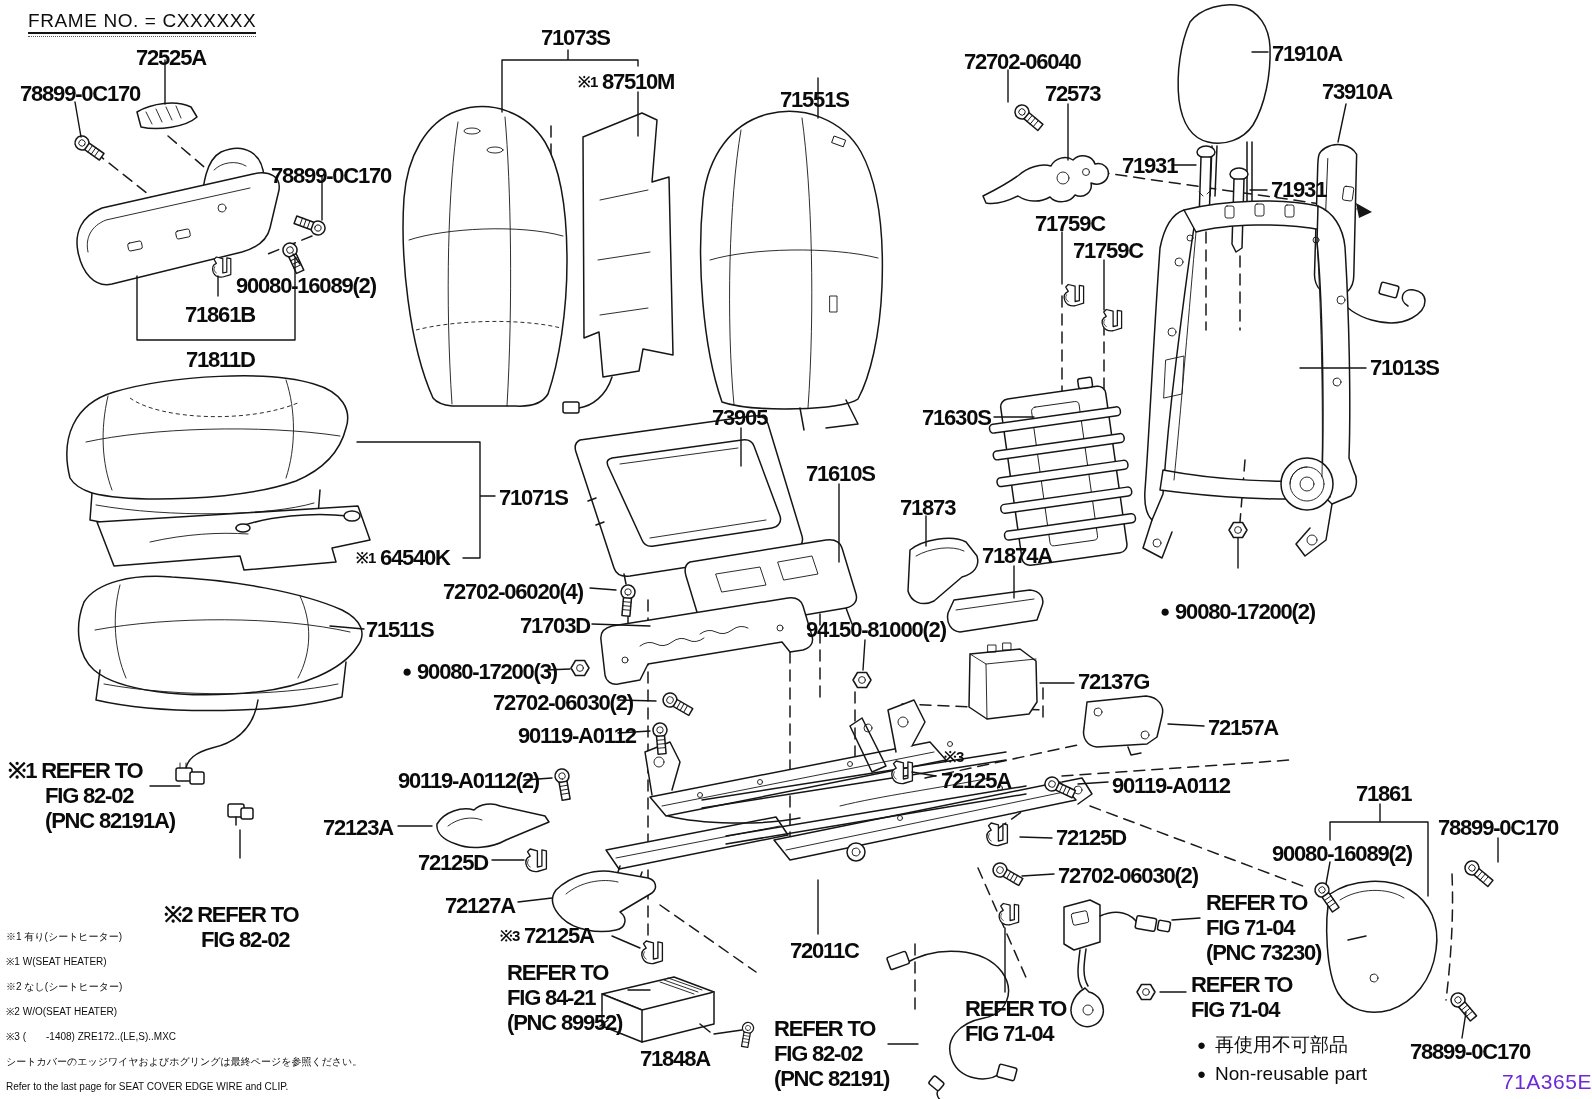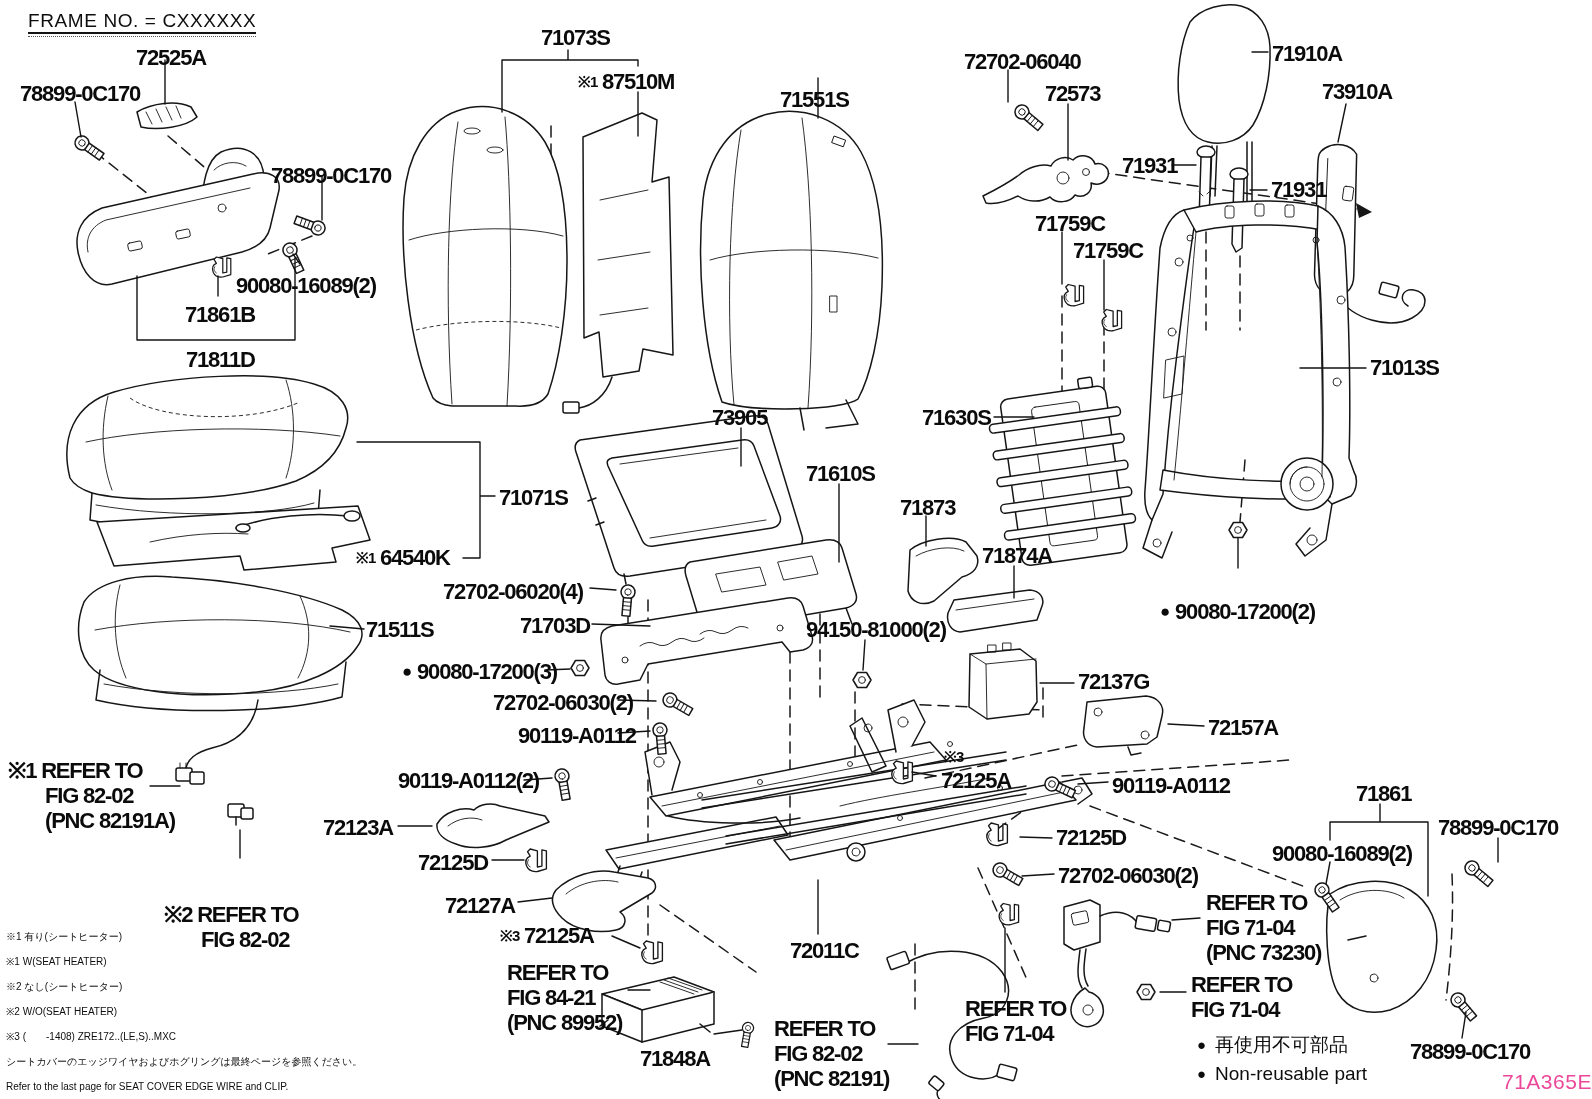--- a/index.html
+++ b/index.html
@@ -17,21 +17,21 @@
   .lbl-line.indent{margin-left:37px}
   #frame-no{position:absolute;left:28px;top:10px;font-size:19px;font-weight:400;
             letter-spacing:.6px;border-bottom:1px dotted #555;padding-bottom:4px}
   #frame-no .inner{border-bottom:2px solid #141414;padding-bottom:1px}
   #notes{position:absolute;left:6px;top:924px;font-weight:400;font-size:10px}
   .note{line-height:25px;white-space:nowrap}
   #legend{position:absolute;left:1197px;top:1030px;font-size:19px;font-weight:400}
   .legend-row{line-height:29px;white-space:nowrap}
   .legend-row .bullet{font-size:15px;margin-right:9px;vertical-align:1px}
   #doc-code{position:absolute;left:1502px;top:1070px;font-size:21px;font-weight:400;
-            color:#ec4899;letter-spacing:.5px}
+            color:#6d28d9;letter-spacing:.5px}
   
   .ln{fill:none;stroke:#161616;stroke-width:1.5;stroke-linejoin:round;stroke-linecap:round}
   .lnw{fill:#fff;stroke:#161616;stroke-width:1.5;stroke-linejoin:round;stroke-linecap:round}
   .thin{fill:none;stroke:#161616;stroke-width:.9;stroke-linejoin:round;stroke-linecap:round}
   .leader{fill:none;stroke:#131313;stroke-width:1.4;stroke-linecap:round}
   .dash{fill:none;stroke:#1a1a1a;stroke-width:1.5;stroke-dasharray:11 7;stroke-linecap:round}
   .seam{fill:none;stroke:#161616;stroke-width:.9;stroke-dasharray:4 3}
 </style>
 </head>
 <body>

